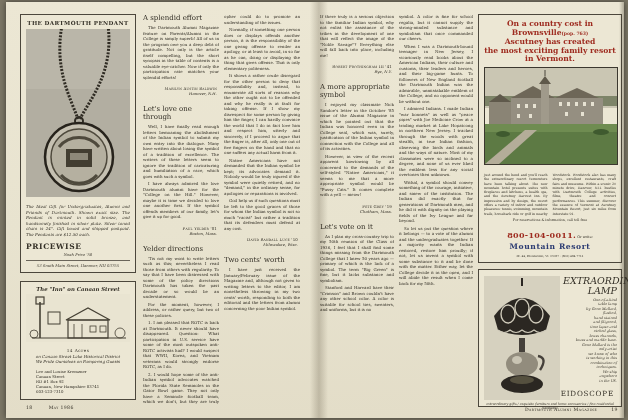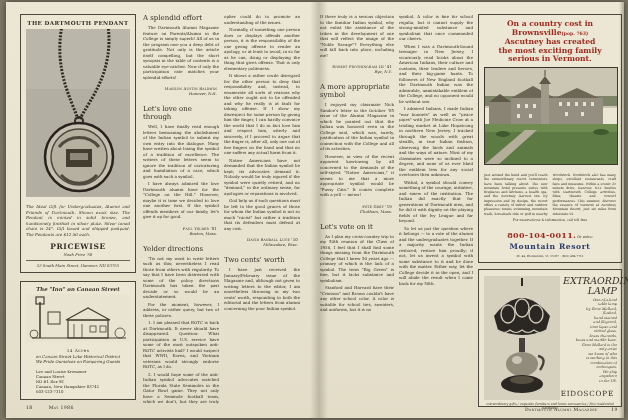--- a/index.html
+++ b/index.html
@@ -25,21 +25,21 @@
   .letter p{font-size:4px;line-height:5.5px;text-align:justify;margin:0 0 2px;text-indent:5px;}
   .letter p.cont{text-indent:0;}
   .sig{text-align:right;margin:2px 2px 4px 0;line-height:5px;}
   .sig .nm{font-size:3.9px;font-variant:small-caps;letter-spacing:.2px;}
   .sig .pl{font-size:3.9px;font-style:italic;display:block;}
 
   .boxad{border:1px solid #4c473c;background:#ece7d4;box-sizing:border-box;}
   .pendant{width:116px;padding:4px 5px;margin-bottom:8px;}
   .pendant .ttl{font-size:5.6px;text-align:center;letter-spacing:.4px;font-weight:bold;margin:1px 0 3px;}
   .pendant .body{font-style:italic;font-size:4.1px;line-height:5.6px;text-align:justify;margin-top:3px;}
-  .pricewise{font-size:7.5px;font-weight:bold;text-align:center;letter-spacing:.6px;margin-top:4px;}
+  .pricewise{font-size:7.5px;font-weight:bold;text-align:left;letter-spacing:.6px;margin-top:4px;}
   .prop{font-size:3.8px;font-style:italic;text-align:center;margin-top:1px;}
   .addr{font-size:3.8px;font-style:italic;text-align:center;border-top:.5px solid #6a655a;margin-top:3px;padding-top:2px;}
 
   .inn{width:116px;padding:4px 5px 5px;}
   .inn .ttl{font-size:5.4px;font-style:italic;font-weight:bold;text-align:center;margin-bottom:2px;}
   .inn .ln{font-size:4px;font-style:italic;text-align:center;line-height:5.6px;}
   .inn .acres{font-size:4.2px;text-align:center;letter-spacing:.5px;margin:2px 0 1px;}
   .inn .contact{font-size:3.9px;line-height:5px;white-space:pre-line;margin:4px 0 0 10px;}
 
   .footer-left{position:absolute;left:6px;top:391px;font-size:4.6px;font-variant:small-caps;letter-spacing:.4px;}
@@ -215,21 +215,21 @@
           <p>So let us put the question where it belongs — to a vote of the alumni and the undergraduates together. If a majority wants the Indian restored, restore him proudly; if not, let us invent a symbol with some substance to it and be done with the matter. Either way, let the College decide it in the open, and I will abide the result when I come back for my 50th.</p>
         </div>
       </div>
 
       <aside class="ad-col-right">
 
         <div class="boxad ascutney">
           <div class="asc-head">
             <span>On a country cost in Brownsville</span><span class="pop">(pop. 763)</span><br>
             <span>Ascutney has created</span><br>
-            <span>the most exciting family serious in Vermont.</span>
+            <span>the most exciting family resort in Vermont.</span>
           </div>
           <svg class="asc-photo" width="132" height="96" viewBox="0 0 132 96">
             <rect x="0" y="0" width="132" height="40" fill="#cac6b3"></rect>
             <rect x="0" y="28" width="132" height="10" fill="#7d8468"></rect>
             <rect x="4" y="34" width="22" height="22" fill="#8a8475"></rect>
             <polygon points="4,34 15,26 26,34" fill="#5f594b"></polygon>
             <rect x="26" y="30" width="92" height="26" fill="#958f81"></rect>
             <polygon points="26,30 48,18 70,30" fill="#6e6758"></polygon>
             <polygon points="70,30 92,20 114,30" fill="#6e6758"></polygon>
             <rect x="56" y="16" width="8" height="40" fill="#a09a8b"></rect>

